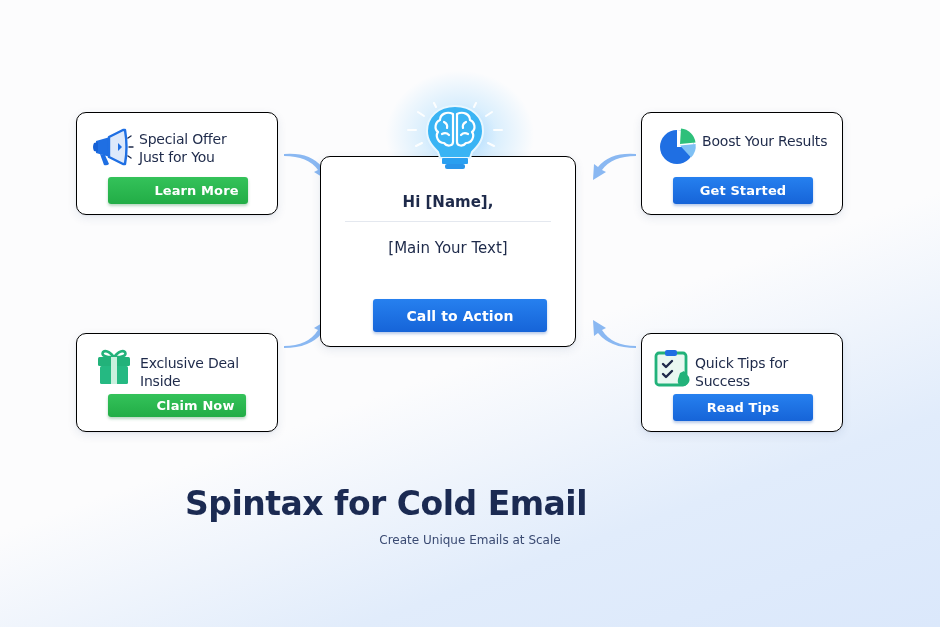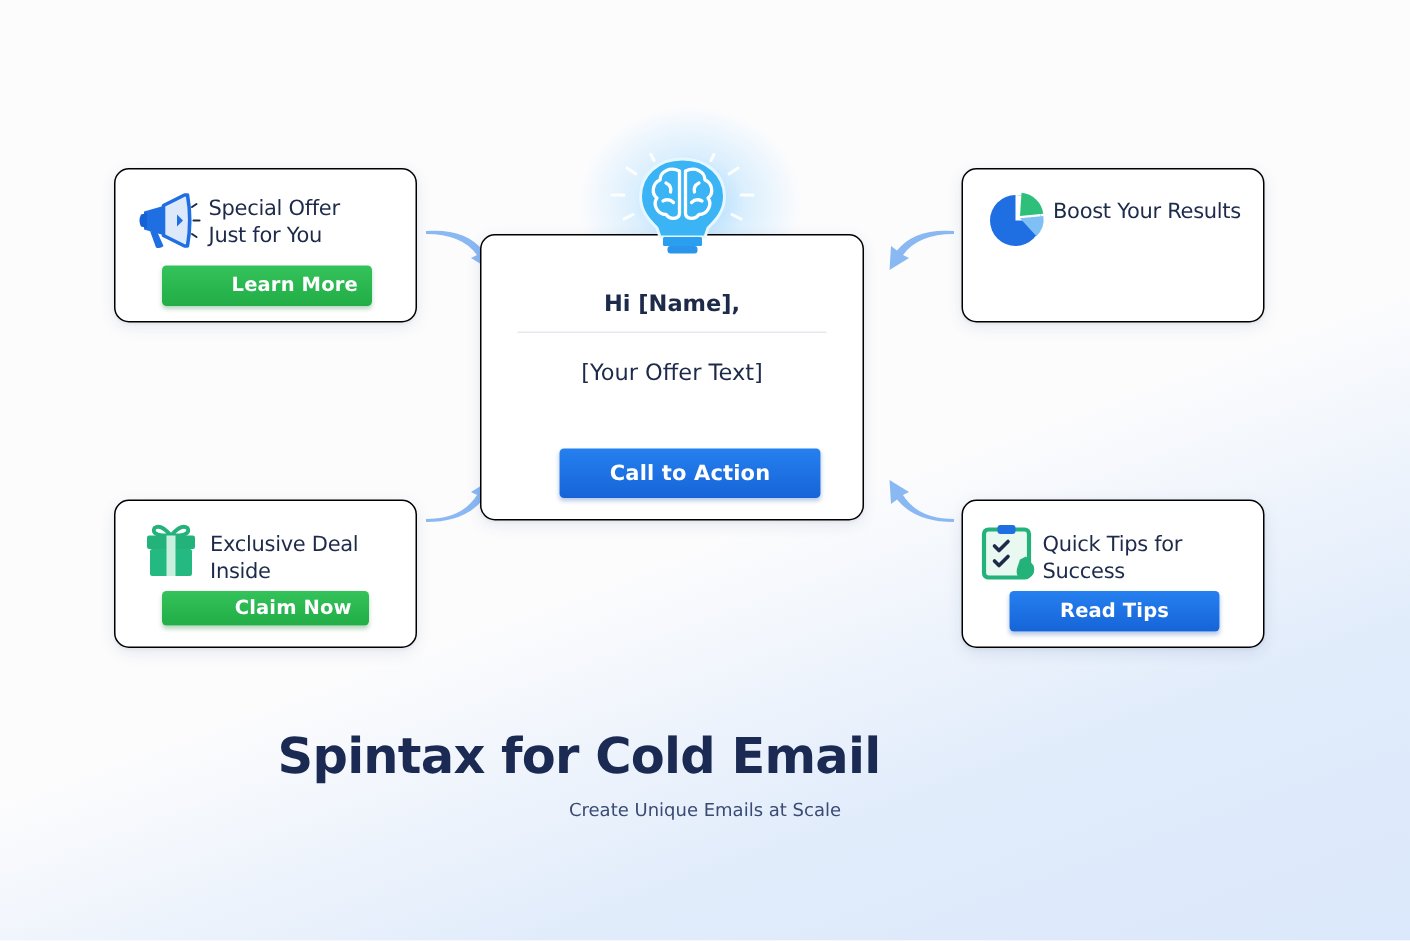--- a/index.html
+++ b/index.html
@@ -98,20 +98,21 @@
 </div>
 
 <div class="card" style="left:641px; top:112px; width:202px; height:103px;">
   <svg class="icon" style="left:17px; top:14px;" width="38" height="38" viewBox="0 0 38 38">
     <circle cx="18" cy="20" r="17" fill="#1f6fe3"></circle>
     <path d="M18 20 L18 3 A17 17 0 0 1 35 20 Z" fill="#ffffff"></path>
     <path d="M21 17 L22 1.5 A16 16 0 0 1 36.5 15.5 Z" fill="#2ec07a"></path>
     <path d="M21 18.5 L36.6 17 A16 16 0 0 1 32 30.5 Z" fill="#7fc0f4"></path>
   </svg>
   <div class="card-title" style="position:absolute; left:60px; top:19px;">Boost Your Results</div>
+  <div class="btn btn-blue" style="left:31px; top:64px; width:140px; height:27px;">Get Started</div>
 </div>
 
 <div class="card" style="left:76px; top:333px; width:202px; height:99px;">
   <svg class="icon" style="left:18px; top:14px;" width="38" height="38" viewBox="0 0 38 38">
     <path d="M19 9 Q12 1 8 4 Q6 8 13 9 Z" fill="none" stroke="#22b27a" stroke-width="2.6"></path>
     <path d="M19 9 Q26 1 30 4 Q32 8 25 9 Z" fill="none" stroke="#22b27a" stroke-width="2.6"></path>
     <rect x="3" y="9" width="32" height="9" rx="1.5" fill="#22b27a"></rect>
     <rect x="5" y="18" width="28" height="18" rx="1.5" fill="#25b982"></rect>
     <rect x="16" y="9" width="6" height="27" fill="#c9f0de"></rect>
   </svg>
@@ -140,21 +141,21 @@
 <svg class="arrow" style="left:282px; top:316px;" width="50" height="34" viewBox="0 0 50 34">
   <path d="M2 30 Q26 30 36 14 L32 12 L45 4 L44 20 L40 17 Q28 32 2 32 Z" fill="#8ab8f2"></path>
 </svg>
 <svg class="arrow" style="left:588px; top:316px;" width="50" height="34" viewBox="0 0 50 34">
   <path d="M48 30 Q24 30 14 14 L18 12 L5 4 L6 20 L10 17 Q22 32 48 32 Z" fill="#8ab8f2"></path>
 </svg>
 
 <div class="card center-card">
   <div class="greeting">Hi [Name],</div>
   <div class="divider"></div>
-  <div class="offer">[Your Offer Text]</div>
+  <div class="offer">[Main Your Text]</div>
   <div class="btn btn-blue" style="left:52px; top:142px; width:174px; height:33px; font-size:14px;">Call to Action</div>
 </div>
 
 <svg class="icon" style="left:400px; top:98px;" width="110" height="75" viewBox="0 0 110 75">
   <g stroke="#ffffff" stroke-width="2" stroke-linecap="round" opacity="0.95">
     <line x1="34" y1="5" x2="36" y2="9"></line>
     <line x1="76" y1="5" x2="74" y2="9"></line>
     <line x1="18" y1="14" x2="24" y2="18"></line>
     <line x1="92" y1="14" x2="86" y2="18"></line>
     <line x1="8" y1="32" x2="16" y2="32"></line>

